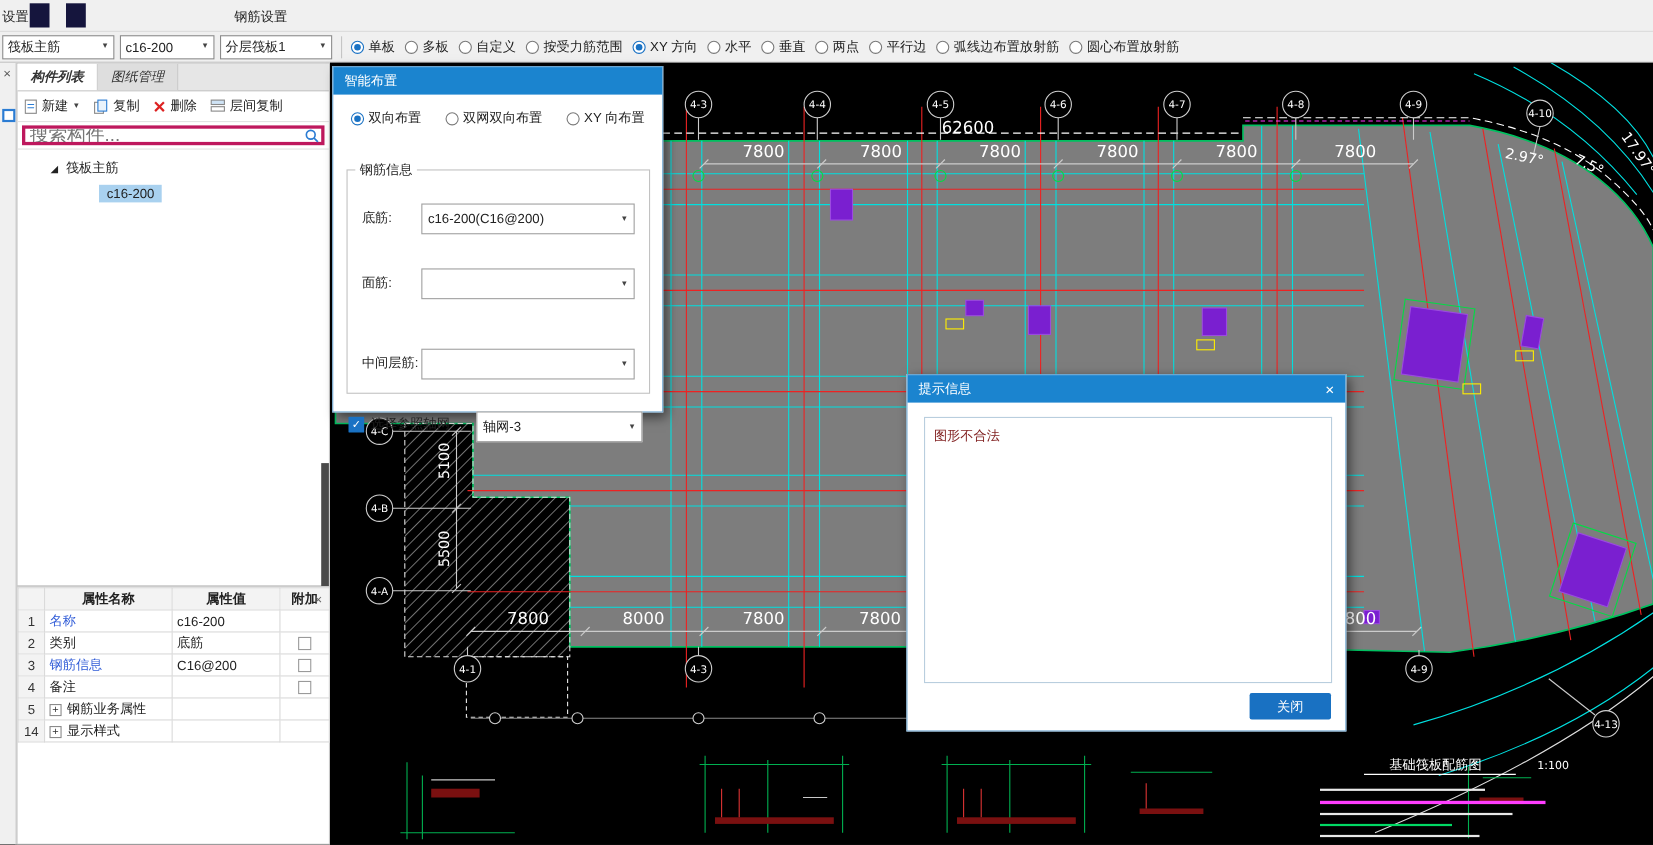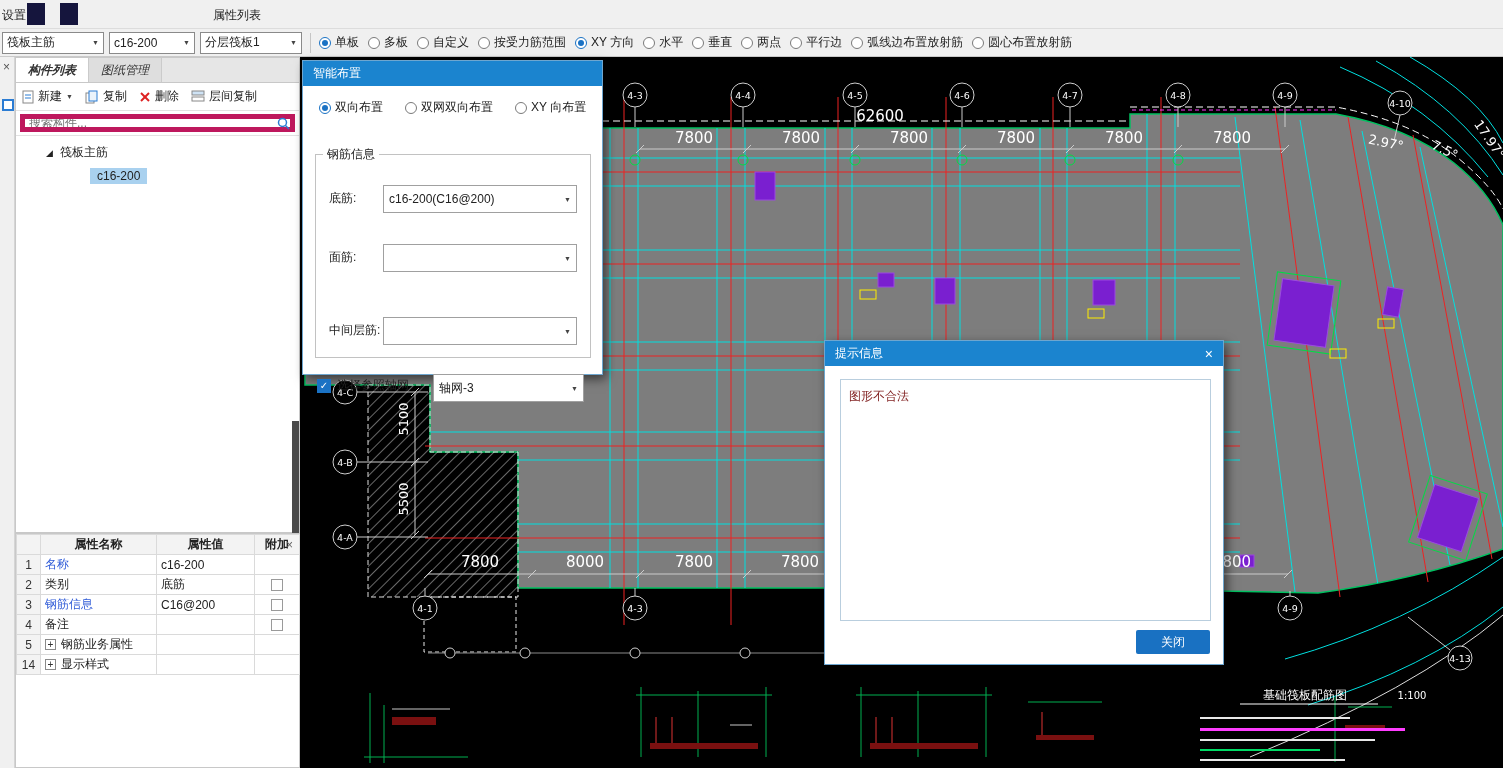--- a/index.html
+++ b/index.html
@@ -26,21 +26,21 @@
   
   .comp-panel{position:absolute;left:15px;top:57px;width:285px;height:476px;background:#fff;border:1px solid #c8c8c8;box-sizing:border-box;}
   .tabs{display:flex;background:#e6e6e6;border-bottom:1px solid #c8c8c8;height:24px;align-items:stretch;font-style:italic;}
   .tab{padding:4px 12px 0 12px;background:#dedede;border-right:1px solid #cbcbcb;color:#333;}
   .tab.active{background:#fff;font-weight:bold;}
   .actions{display:flex;align-items:center;height:27px;border-bottom:1px solid #e2e2e2;padding:0 6px;gap:12px;}
   .action{display:flex;align-items:center;gap:4px;}
   .action svg{display:block;}
   .mini-arr{font-size:7px;color:#444;}
   .searchrow{position:relative;padding:3px 4px;border-bottom:1px solid #e2e2e2;}
-  .searchrow input{width:100%;height:18px;border:5px solid #be185d;font-size:12px;padding:0 20px 0 4px;box-sizing:border-box;font-family:"Liberation Sans",sans-serif;}
+  .searchrow input{width:100%;height:18px;border:3px solid #be185d;font-size:17px;padding:0 20px 0 4px;box-sizing:border-box;font-family:"Liberation Sans",sans-serif;}
   .search-ic{position:absolute;right:9px;top:6px;}
   .tree{padding-top:8px;}
   .tree-root{padding-left:30px;display:flex;gap:7px;align-items:center;}
   .tri{font-size:9px;color:#222;}
   .tree-child{margin-left:74px;margin-top:7px;display:inline-block;background:#a9d1ef;padding:1px 7px;}
   .scroll-thumb{position:absolute;right:0;top:363px;width:7px;height:112px;background:#4a4a4a;}
   
   .prop-panel{position:absolute;left:15px;top:533px;width:285px;height:235px;background:#fff;border:1px solid #c8c8c8;box-sizing:border-box;}
   .prop-close{position:absolute;right:6px;top:4px;color:#666;}
   .prop-table{border-collapse:collapse;width:283px;table-layout:fixed;}
@@ -78,21 +78,21 @@
 </style>
 </head>
 <body>
 
 <div class="screen">
 
   <div class="titlebar">
     <span class="lefttext">设置</span>
     <span class="win-sq" style="left:27px"></span>
     <span class="win-sq" style="left:60px"></span>
-    <span class="apptitle">属性列表</span>
+    <span class="apptitle">钢筋设置</span>
   </div>
 
   <div class="toolbar">
     <div class="combo c1">
       <span>筏板主筋</span>
       <span class="arr">▼</span>
     </div>
     <div class="combo c2">
       <span>c16-200</span>
       <span class="arr">▼</span>

